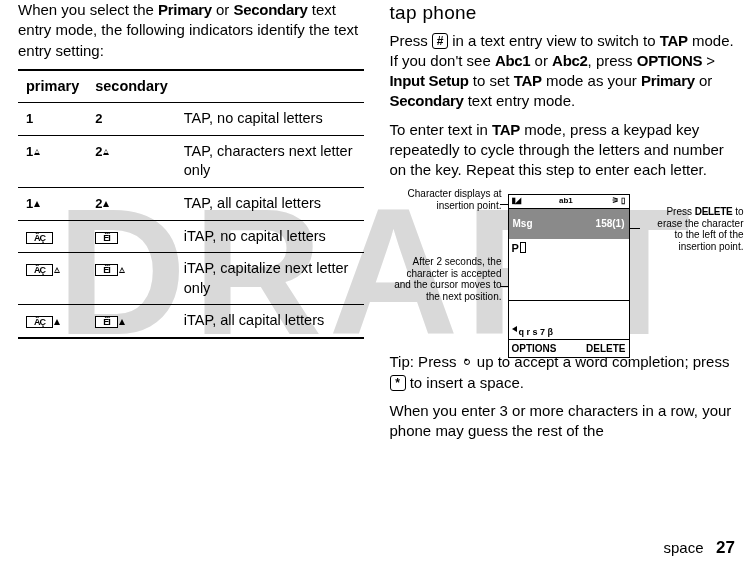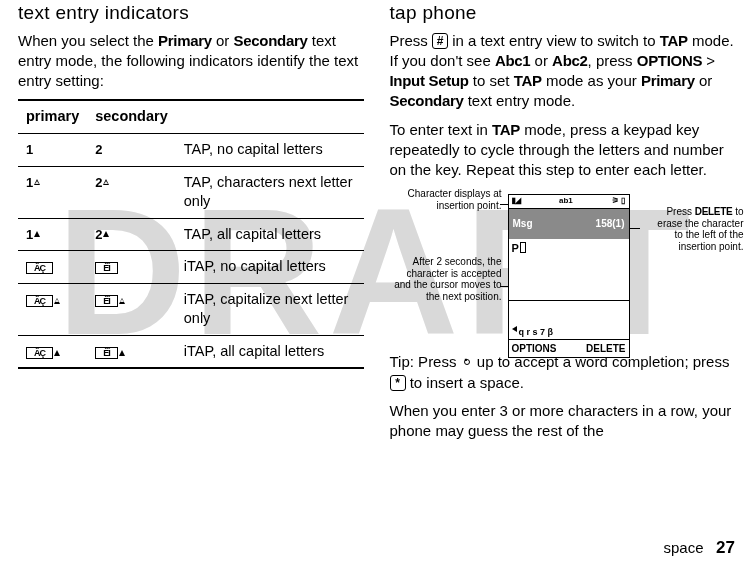--- a/index.html
+++ b/index.html
@@ -245,21 +245,20 @@
   }
 </style>
 </head>
 <body>
 
 <div class="watermark">DRAFT</div>
 
 <div class="page">
 
   <div class="col">
-    <h2 class="section">text entry indicators</h2>
     <p class="body">
       <span>When you select the </span><span class="bold-cond">Primary</span><span> or </span><span class="bold-cond">Secondary</span><span> text entry mode, the following indicators identify the text entry setting:</span>
     </p>
 
     <table class="indicator">
       <tbody>
           <tr>
         <th>primary</th>
         <th>secondary</th>
         <th></th>

